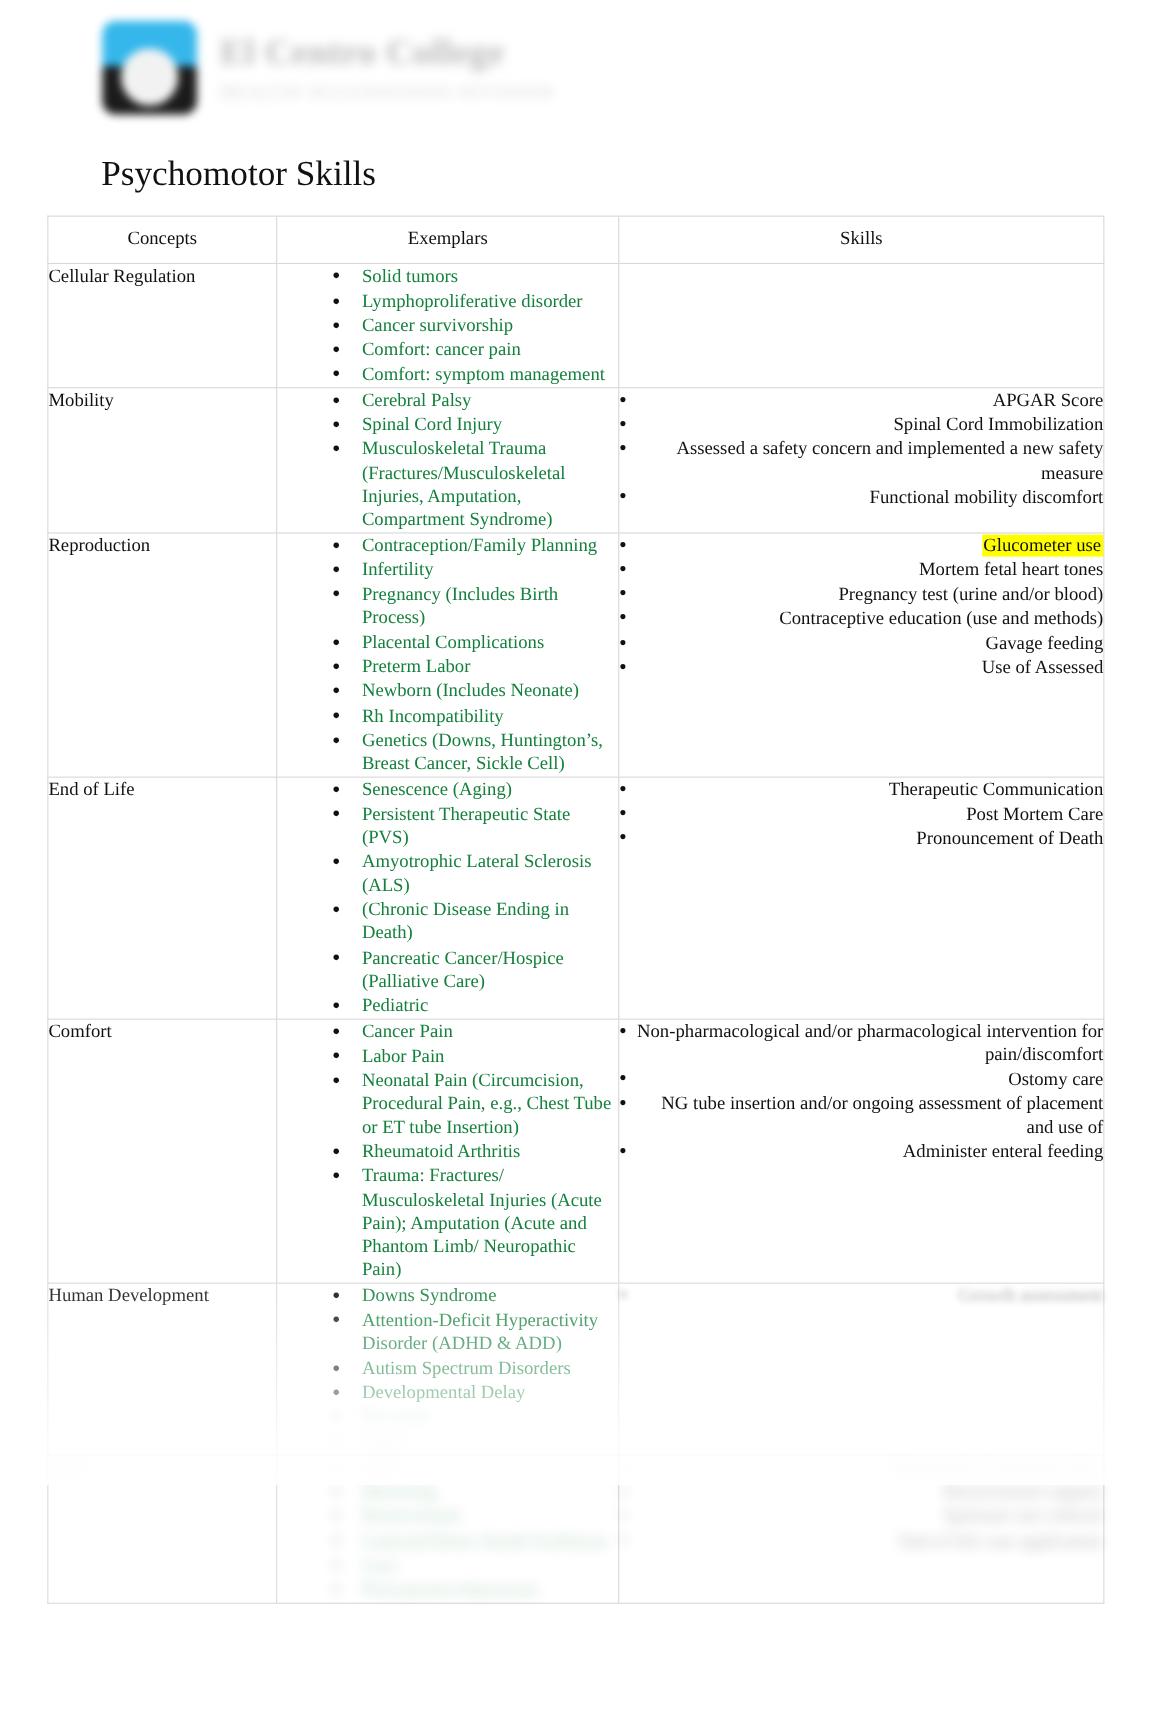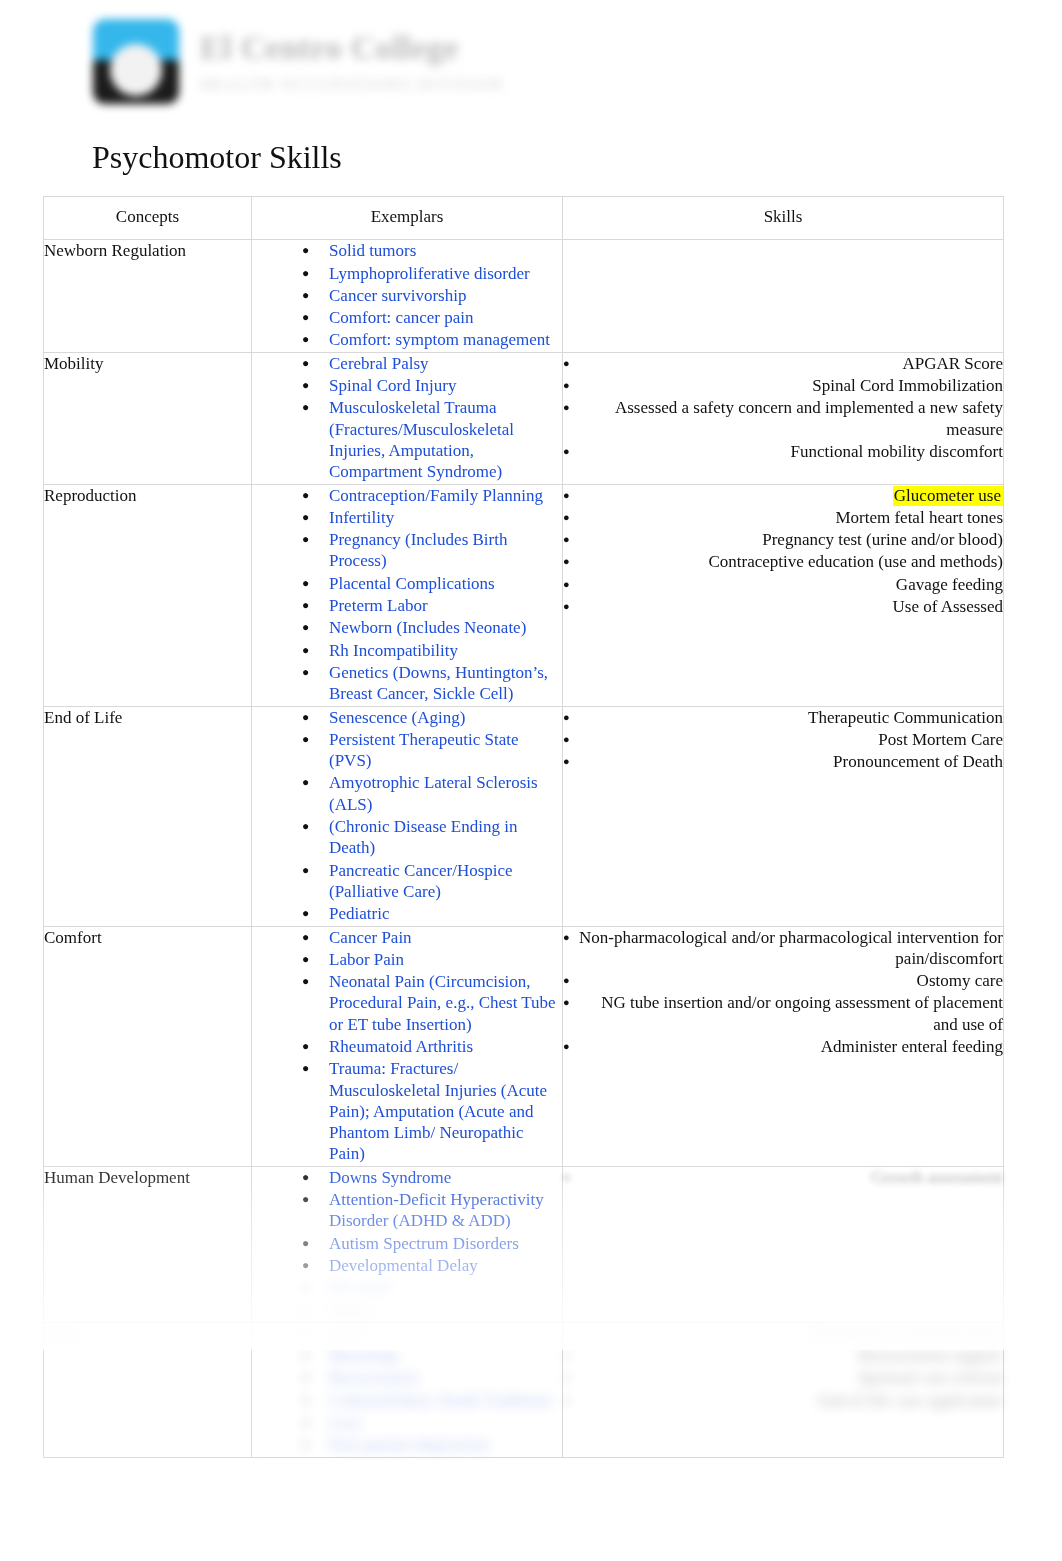--- a/index.html
+++ b/index.html
@@ -129,21 +129,21 @@
 
   ul.ex-list {
     margin: 0;
     padding: 0 0 0 50px;
     list-style: none;
   }
   ul.ex-list > li {
     position: relative;
     margin: 0 0 1px 0;
     padding: 0 0 0 27px;
-    color: #1d4ed8;
+    color: #15803d;
   }
   ul.ex-list > li::before {
     content: "\25CF";
     position: absolute;
     left: 0;
     top: -1px;
     font-size: 12px;
     line-height: 22px;
     color: #111111;
   }
@@ -222,21 +222,21 @@
       <th>Concepts</th>
       <th>Exemplars</th>
       <th>Skills</th>
     </tr>
   </thead>
 
   <tbody>
 
     <tr>
       <td class="cell-concept">
-        <span>Newborn Regulation</span>
+        <span>Cellular Regulation</span>
       </td>
       <td class="cell-exemplars">
         <ul class="ex-list">
           <li>Solid tumors</li>
           <li>Lymphoproliferative disorder</li>
           <li>Cancer survivorship</li>
           <li>Comfort: cancer pain</li>
           <li>Comfort: symptom management</li>
         </ul>
       </td>

